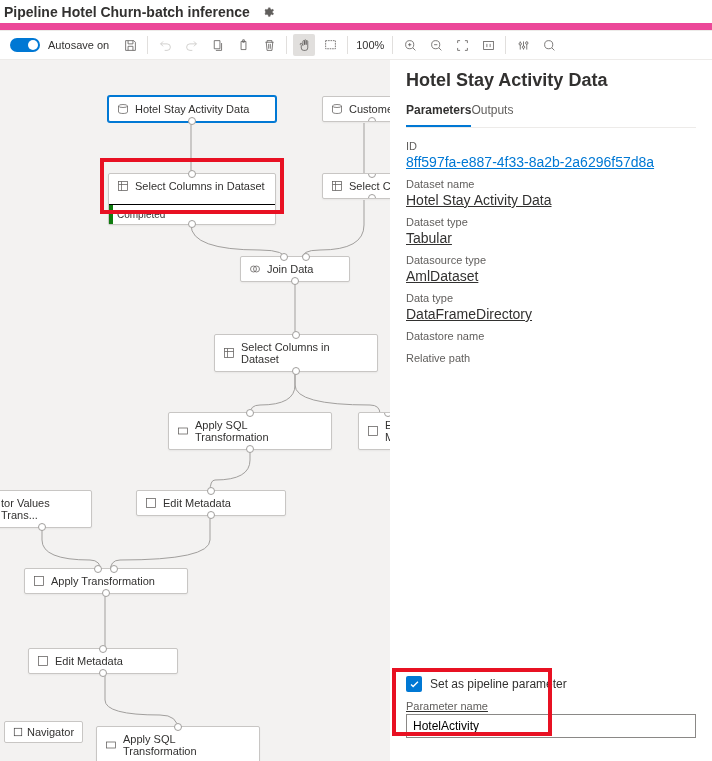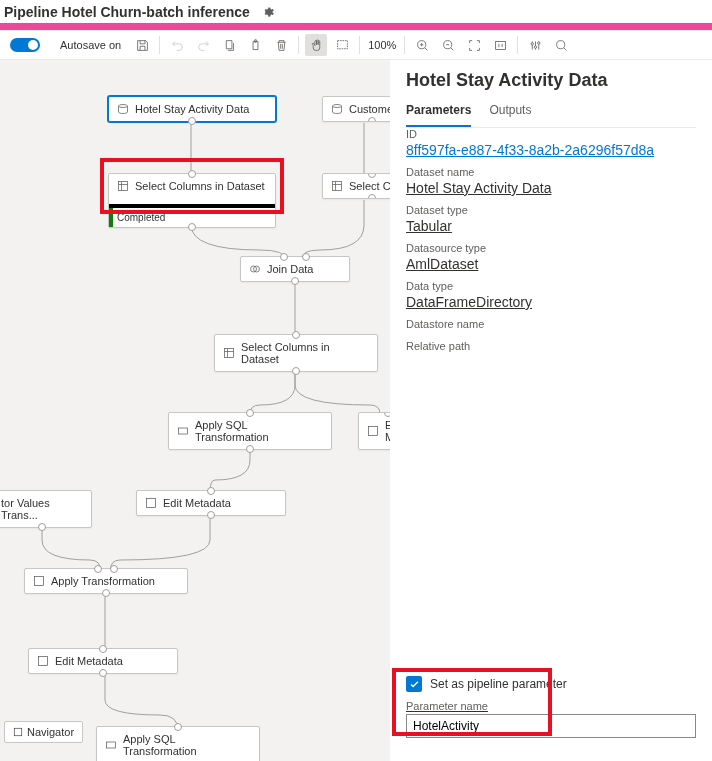--- a/index.html
+++ b/index.html
@@ -52,21 +52,21 @@
   .toggle::after {
     content: "";
     position: absolute;
     right: 2px;
     top: 2px;
     width: 10px;
     height: 10px;
     border-radius: 50%;
     background: #fff;
   }
-  .autosave-label { font-size: 11px; margin-right: 6px; margin-left: 16px; }
+  .autosave-label { font-size: 11px; margin-right: 6px; margin-left: 4px; }
   .tool {
     width: 22px;
     height: 22px;
     display: inline-flex;
     align-items: center;
     justify-content: center;
     color: #605e5c;
     border-radius: 2px;
     cursor: pointer;
   }
@@ -107,21 +107,21 @@
     border: 1px solid #0078d4;
     box-shadow: 0 0 0 1px #0078d4;
   }
   .node.with-status {
     flex-direction: column;
     align-items: stretch;
     padding: 0;
   }
   .node-row { display: flex; align-items: center; gap: 6px; padding: 6px 8px; }
   .status-row {
-    border-top: 4px solid #000000;
+    border-top: 1px solid #000000;
     padding: 4px 8px;
     font-size: 10px;
     position: relative;
   }
   .status-row::before {
     content: "";
     position: absolute;
     left: 0; top: 0; bottom: 0;
     width: 4px;
     background: #107c10;
@@ -170,22 +170,22 @@
     flex-direction: column;
   }
   .panel-title {
     font-size: 18px;
     font-weight: 600;
     margin-bottom: 12px;
     color: #323130;
   }
   .tabs {
     display: flex;
-    gap: 18px;
     border-bottom: 1px solid #edebe9;
+    margin-bottom: 12px;
   }
   .tab {
     font-size: 12px;
     padding-bottom: 8px;
     color: #605e5c;
     cursor: pointer;
   }
   .tab.active {
     color: #323130;
     font-weight: 600;

